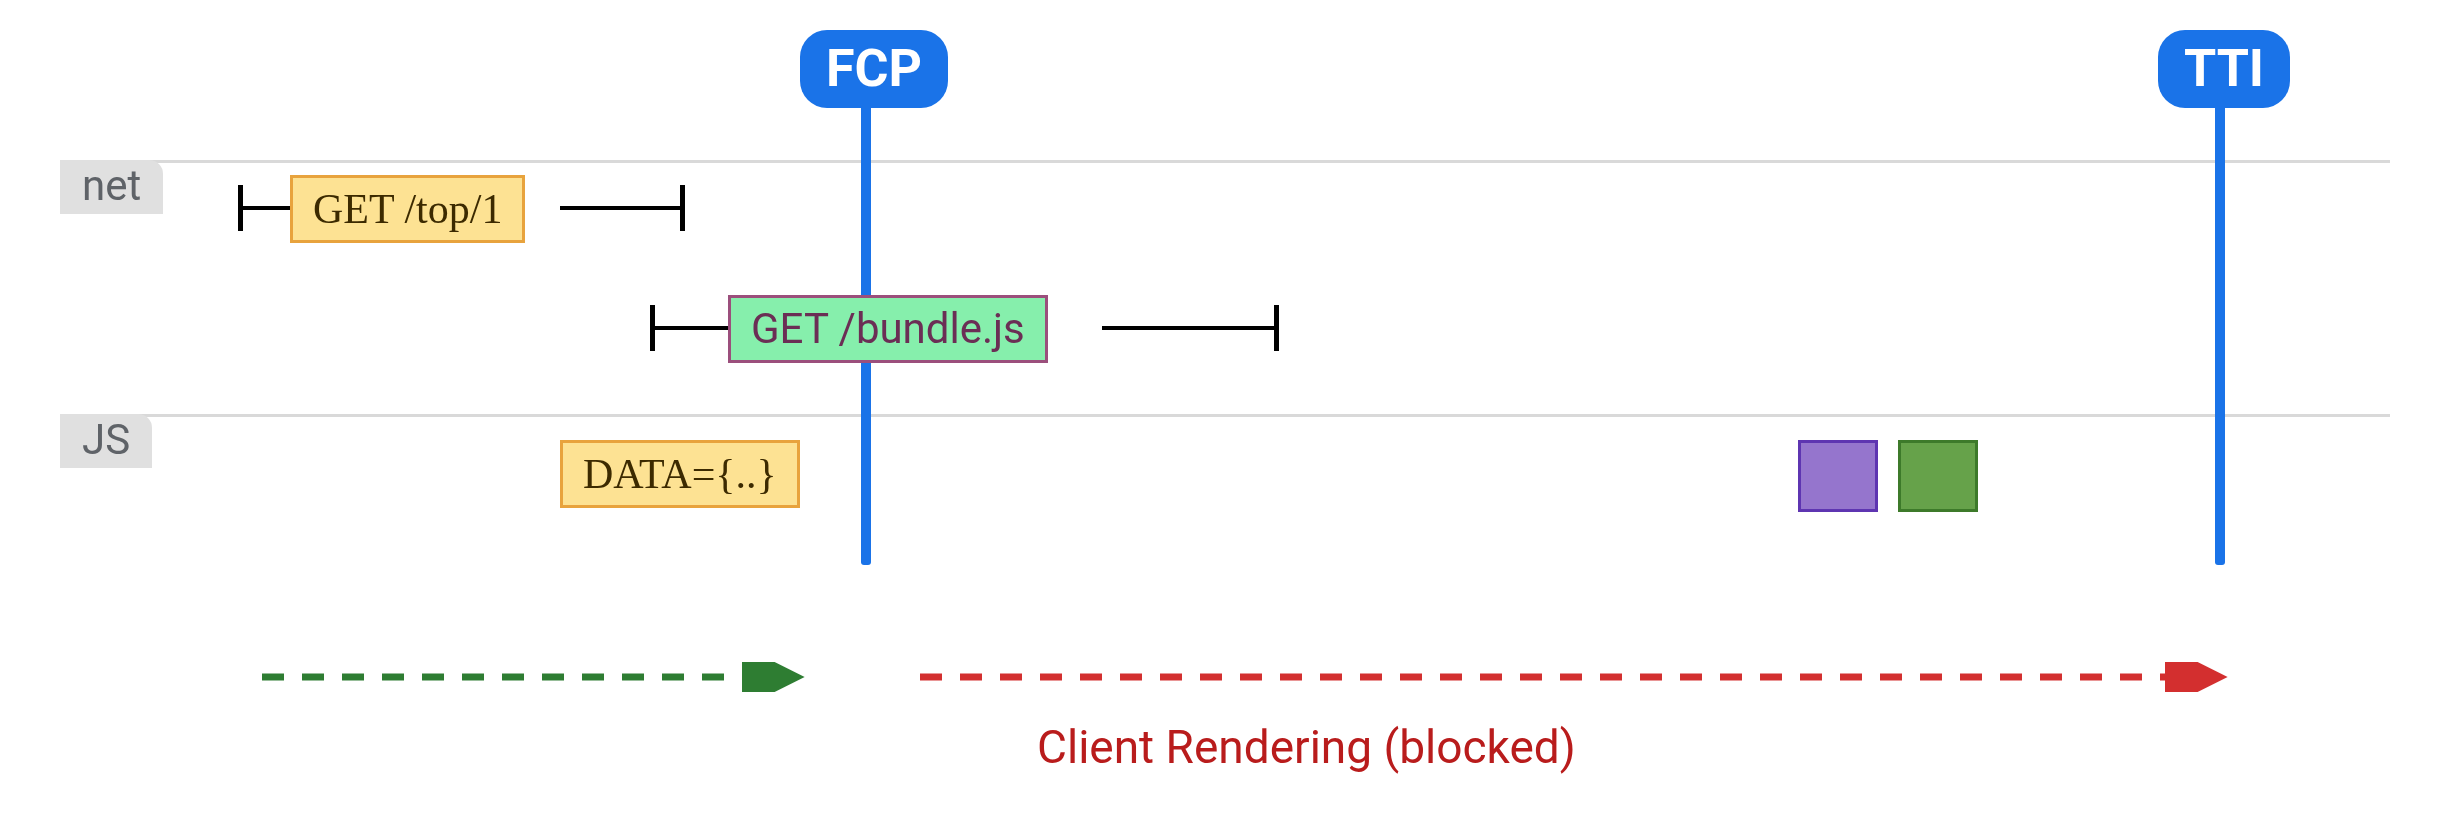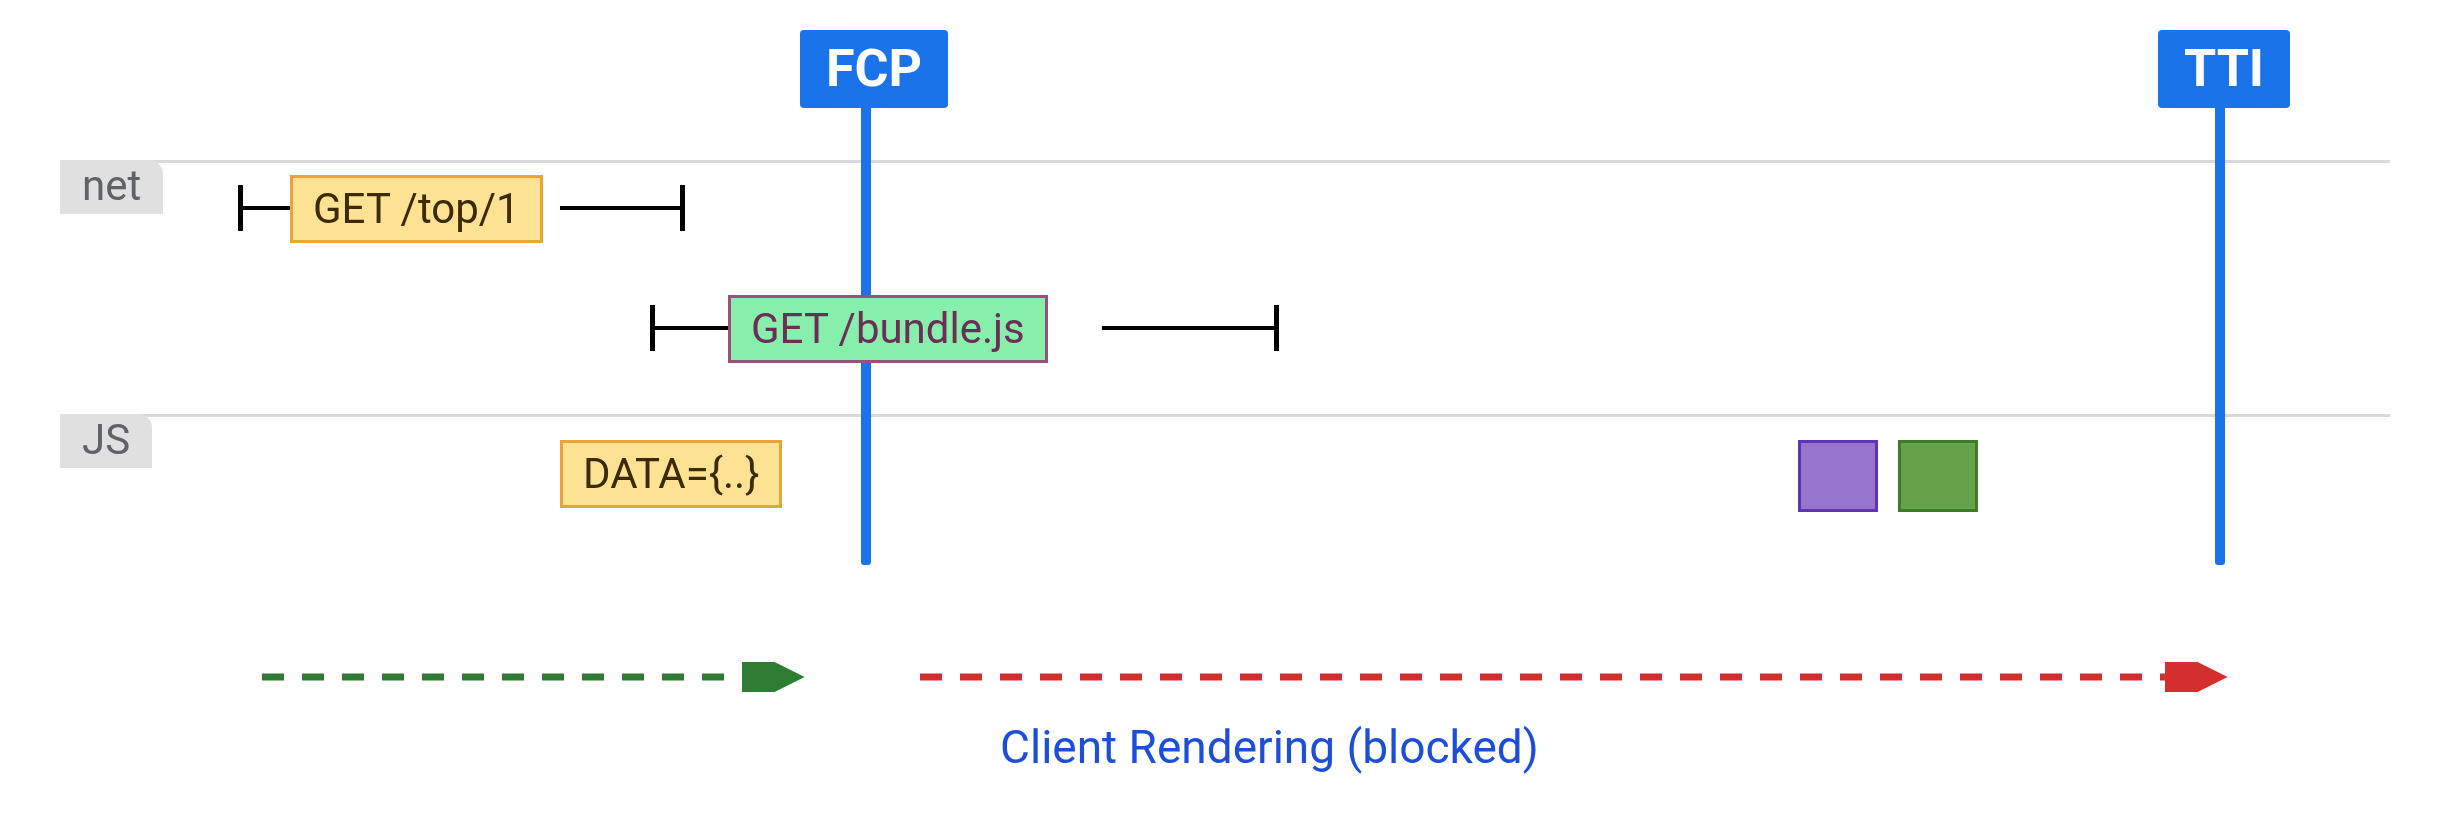--- a/index.html
+++ b/index.html
@@ -28,41 +28,42 @@
     height: 3px;
     background: #d9d9d9;
   }
   .marker-pill {
     position: absolute;
     background: #1a73e8;
     color: #fff;
     font-weight: 700;
     font-size: 52px;
     padding: 8px 26px;
-    border-radius: 4px;
+    border-radius: 27px;
     line-height: 1.2;
     text-align: center;
   }
   .marker-line {
     position: absolute;
     width: 10px;
     background: #1a73e8;
     border-radius: 3px;
   }
   .span-bar {
     position: absolute;
     font-size: 42px;
     padding: 6px 20px;
     border: 3px solid;
     line-height: 1.2;
   }
   .yellow-bar {
     background: #fde293;
     border-color: #e8a33d;
     color: #3c2a00;
+    font-family: Liberation Serif, serif;
   }
   .pink-bar {
     background: #86efac;
     border-color: #9b4f7c;
     color: #6b2e55;
   }
   .small-box {
     position: absolute;
     width: 80px;
     height: 72px;
@@ -80,21 +81,21 @@
     width: 5px;
     height: 46px;
     background: #000;
   }
   .phase-label {
     position: absolute;
     font-size: 46px;
     line-height: 1.2;
   }
   .green-text { color: #2e7d32; }
-  .red-text   { color: #1d4ed8; }
+  .red-text   { color: #b91c1c; margin-left: 37px; }
   .dashed-arrow { position:absolute; }
 </style>
 </head>
 <body>
 
 <div class="canvas">
 
   <div class="hline" style="left:60px; top:160px; width:2330px;"></div>
   <div class="hline" style="left:60px; top:414px; width:2330px;"></div>
 

